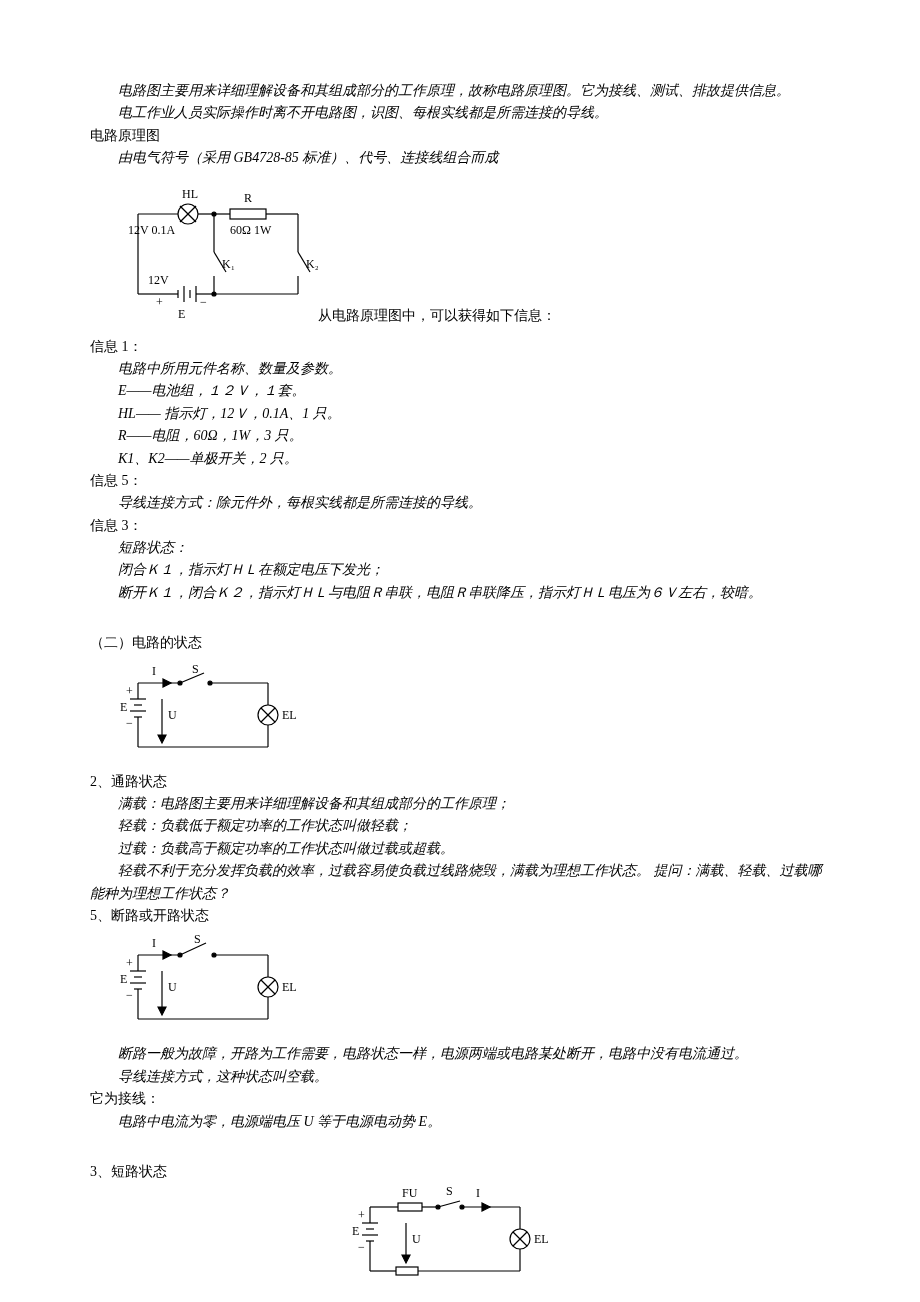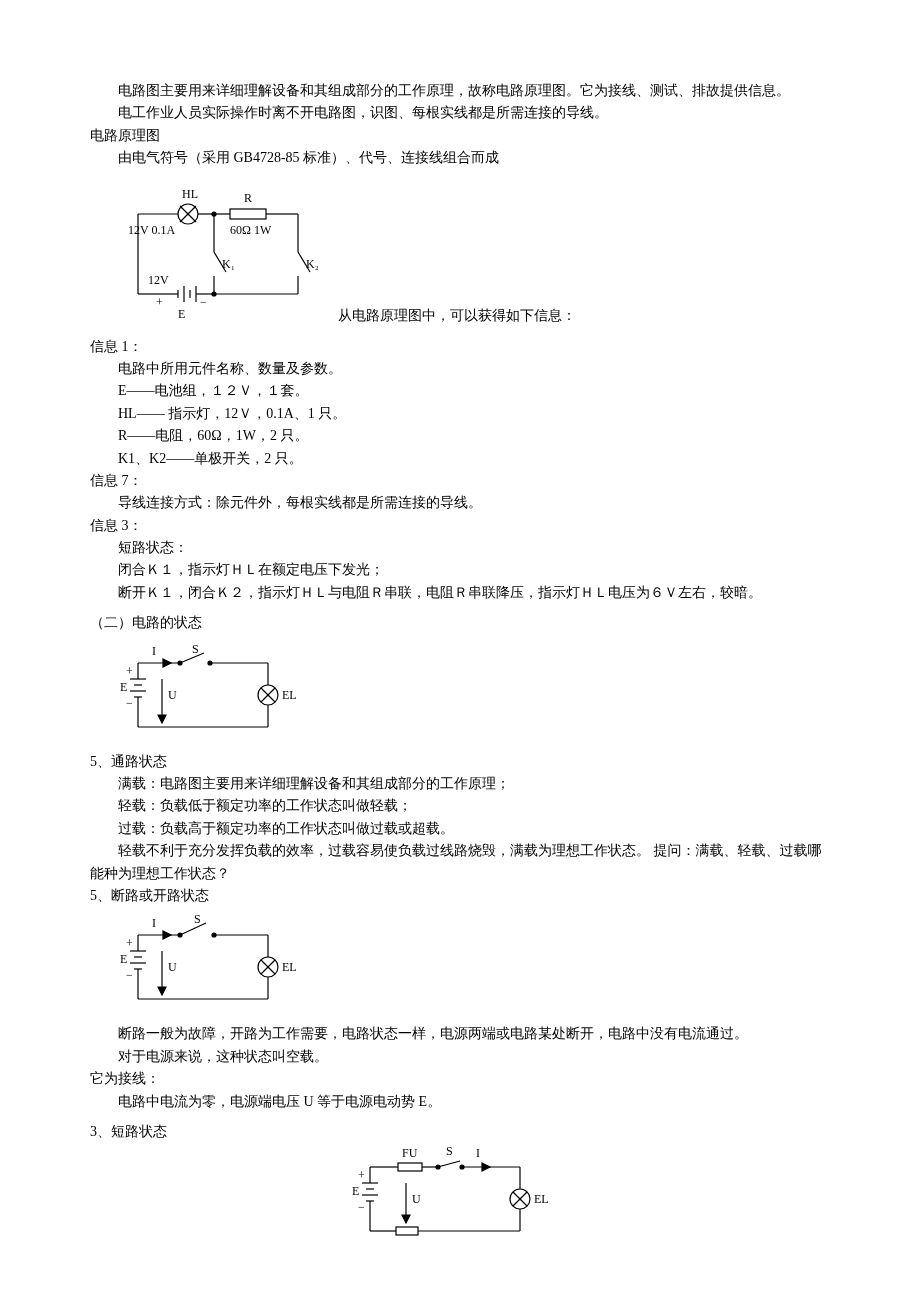--- a/index.html
+++ b/index.html
@@ -8,49 +8,50 @@
     font-family: "SimSun", "宋体", serif;
     font-size: 14px;
     line-height: 1.6;
     color: #000;
     background: #fff;
     width: 920px;
     box-sizing: border-box;
   }
   .indent {
     text-indent: 2em;
+    font-style: italic;
   }
   .no-indent {
     text-indent: 0;
   }
   p {
     margin: 0;
   }
   .diagram-row {
     display: flex;
     align-items: flex-end;
     margin: 6px 0 4px 0;
     text-align: center;
   }
   svg {
     display: block;
   }
   .caption {
-    margin-left: 20px;
+    margin-left: 0;
     padding-bottom: 4px;
   }
   .svg-wrap {
     margin: 8px 0 8px 28px;
   }
   .svg-center {
     margin: 0 auto;
     width: 220px;
   }
   .section-gap {
-    margin-top: 8px;
+    margin-top: 28px;
   }
 </style>
 </head>
 <body>
 
 <p class="indent">电路图主要用来详细理解设备和其组成部分的工作原理，故称电路原理图。它为接线、测试、排故提供信息。</p>
 <p class="indent">电工作业人员实际操作时离不开电路图，识图、每根实线都是所需连接的导线。</p>
 <p class="no-indent">电路原理图</p>
 <p class="indent">由电气符号（采用 GB4728-85 标准）、代号、连接线组合而成</p>
 
@@ -107,24 +108,24 @@
       </g>
     </svg>
   </div>
   <div class="caption">从电路原理图中，可以获得如下信息：</div>
 </div>
 
 <p class="no-indent">信息 1：</p>
 <p class="indent">电路中所用元件名称、数量及参数。</p>
 <p class="indent">E——电池组，１２Ｖ，１套。</p>
 <p class="indent">HL—— 指示灯，12Ｖ，0.1A、1 只。</p>
-<p class="indent">R——电阻，60Ω，1W，2 只。</p>
+<p class="indent">R——电阻，60Ω，1W，3 只。</p>
 <p class="indent">K1、K2——单极开关，2 只。</p>
 
-<p class="no-indent">信息 7：</p>
+<p class="no-indent">信息 5：</p>
 <p class="indent">导线连接方式：除元件外，每根实线都是所需连接的导线。</p>
 
 <p class="no-indent">信息 3：</p>
 <p class="indent">短路状态：</p>
 <p class="indent">闭合Ｋ１，指示灯ＨＬ在额定电压下发光；</p>
 <p class="indent">断开Ｋ１，闭合Ｋ２，指示灯ＨＬ与电阻Ｒ串联，电阻Ｒ串联降压，指示灯ＨＬ电压为６Ｖ左右，较暗。</p>
 
 <p class="no-indent section-gap">（二）电路的状态</p>
 
 <div class="svg-wrap">
@@ -162,21 +163,21 @@
       <text x="74" y="10">S</text>
       <text x="2" y="48">E</text>
       <text x="8" y="32">+</text>
       <text x="8" y="64">−</text>
       <text x="50" y="56">U</text>
       <text x="164" y="56">EL</text>
     </g>
   </svg>
 </div>
 
-<p class="no-indent">5、通路状态</p>
+<p class="no-indent">2、通路状态</p>
 <p class="indent">满载：电路图主要用来详细理解设备和其组成部分的工作原理；</p>
 <p class="indent">轻载：负载低于额定功率的工作状态叫做轻载；</p>
 <p class="indent">过载：负载高于额定功率的工作状态叫做过载或超载。</p>
 <p class="indent">轻载不利于充分发挥负载的效率，过载容易使负载过线路烧毁，满载为理想工作状态。 提问：满载、轻载、过载哪能种为理想工作状态？</p>
 
 <p class="no-indent">5、断路或开路状态</p>
 
 <div class="svg-wrap">
   <svg width="180" height="100" viewBox="0 0 180 100">
     <g stroke="#000" stroke-width="1.2" fill="none">
@@ -207,21 +208,21 @@
       <text x="2" y="48">E</text>
       <text x="8" y="32">+</text>
       <text x="8" y="64">−</text>
       <text x="50" y="56">U</text>
       <text x="164" y="56">EL</text>
     </g>
   </svg>
 </div>
 
 <p class="indent">断路一般为故障，开路为工作需要，电路状态一样，电源两端或电路某处断开，电路中没有电流通过。</p>
-<p class="indent">对于电源来说，这种状态叫空载。</p>
+<p class="indent">导线连接方式，这种状态叫空载。</p>
 <p class="no-indent">它为接线：</p>
 <p class="indent">电路中电流为零，电源端电压 U 等于电源电动势 E。</p>
 
 <p class="no-indent section-gap">3、短路状态</p>
 
 <div class="svg-center">
   <svg width="200" height="110" viewBox="0 0 200 110">
     <g stroke="#000" stroke-width="1.2" fill="none">
 
       <line x1="20" y1="24" x2="48" y2="24"></line>

